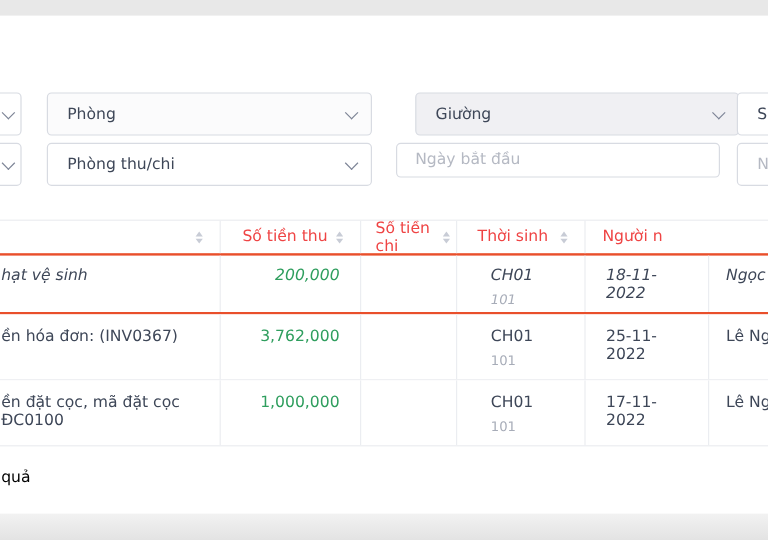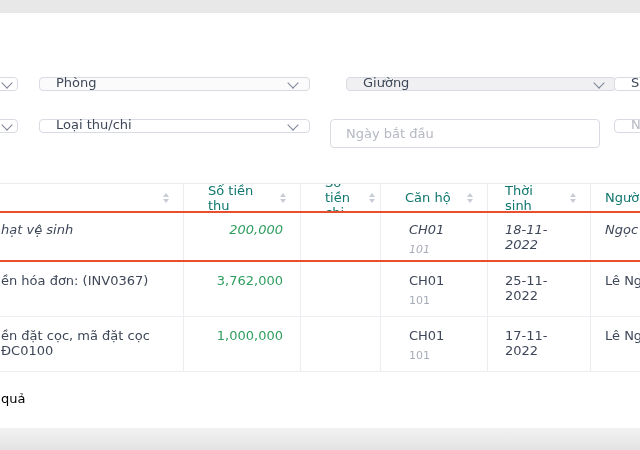--- a/index.html
+++ b/index.html
@@ -3,41 +3,41 @@
 <meta charset="utf-8">
 <style>
   html,body{margin:0;padding:0;background:#fff;}
   .stage{position:relative;width:640px;height:450px;overflow:hidden;background:#fff;
          font-family:"DejaVu Sans","Liberation Sans",sans-serif;color:#3e4758;}
   .strip-top{position:absolute;left:0;top:0;width:640px;height:13px;background:#e8e8e8;}
   .strip-bottom{position:absolute;left:0;top:428px;width:640px;height:22px;
                 background:linear-gradient(#f2f2f2,#e3e3e3);}
 
   
-  .ctl{position:absolute;height:14px;box-sizing:border-box;border:1px solid #d8dbe2;
-       border-radius:4px;background:#fff;display:flex;align-items:flex-end;font-size:13px;}
+  .ctl{position:absolute;height:36px;box-sizing:border-box;border:1px solid #d8dbe2;
+       border-radius:4px;background:#fff;display:flex;align-items:center;font-size:13px;}
   .ctl .lbl{padding-left:16px;white-space:nowrap;}
   .chev{position:absolute;right:12px;top:50%;width:7px;height:7px;margin-top:-5px;
         border-right:1.5px solid #7d8496;border-bottom:1.5px solid #7d8496;
         transform:rotate(45deg);}
   .ctl.gray{background:#f0f0f3;margin-left:16px;}
   .ctl.soft{background:#fbfbfc;}
   .ph{color:#b5b9c3;}
   .date-input{position:absolute;box-sizing:border-box;height:29px;border:1px solid #d8dbe2;
               border-radius:4px;background:#fff;font-size:13px;padding:0 12px 0 15px;
               font-family:inherit;color:#3e4758;outline:none;width:270px;}
   .date-input::placeholder{color:#b5b9c3;}
 
   
   .tbl{position:absolute;left:0;top:183px;width:740px;}
   .tr{display:grid;grid-template-columns:183px 117px 80px 107px 103px 150px;
       box-sizing:border-box;background:#fff;}
   .th-row{height:28px;border-top:1px solid #ebedf1;}
   .td,.th{box-sizing:border-box;overflow:hidden;}
-  .th{display:flex;align-items:center;font-size:13px;color:#0f766e;padding:0 14px 0 24px;}
+  .th{display:flex;align-items:center;font-size:13px;color:#ef4444;padding:0 14px 0 12px;}
   .th.end{justify-content:flex-end;}
   .th.between{justify-content:space-between;}
   .bl{border-left:1px solid #ebedf1;}
   .sorter{display:flex;flex-direction:column;gap:2px;margin-left:7px;flex:0 0 auto;}
   .sorter .up{width:0;height:0;border-left:3.5px solid transparent;
               border-right:3.5px solid transparent;border-bottom:4px solid #c8ccd6;}
   .sorter .dn{width:0;height:0;border-left:3.5px solid transparent;
               border-right:3.5px solid transparent;border-top:4px solid #c8ccd6;}
   .row{font-size:13px;}
   .row .td{padding:11px 16px 0 16px;}
@@ -71,21 +71,21 @@
     <span class="chev"></span>
   </div>
   <div class="ctl" style="left:614px;top:77px;width:46px;">
     <span class="lbl">S</span>
   </div>
 
   <div class="ctl" style="left:-40px;top:119px;width:58px;">
     <span class="chev" style="right:6px;"></span>
   </div>
   <div class="ctl" style="left:39px;top:119px;width:271px;">
-    <span class="lbl">Loại thu/chi</span>
+    <span class="lbl">Phòng thu/chi</span>
     <span class="chev"></span>
   </div>
   <input class="date-input" style="left: 330px; top: 119px;" placeholder="Ngày bắt đầu">
   <div class="ctl" style="left:614px;top:119px;width:46px;">
     <span class="lbl ph">N</span>
   </div>
 
   <div class="tbl">
     <div class="tr th-row">
       <div class="th end">
@@ -97,27 +97,20 @@
       </div>
       <div class="th end bl">
         <span>Số tiền thu</span>
         <span class="sorter">
             <span class="up"></span>
             <span class="dn"></span>
           </span>
       </div>
       <div class="th end bl" style="padding-right:5px;">
         <span>Số tiền chi</span>
-        <span class="sorter">
-            <span class="up"></span>
-            <span class="dn"></span>
-          </span>
-      </div>
-      <div class="th between bl">
-        <span>Căn hộ</span>
         <span class="sorter">
             <span class="up"></span>
             <span class="dn"></span>
           </span>
       </div>
       <div class="th between bl" style="padding-left:17px;">
         <span>Thời sinh</span>
         <span class="sorter">
             <span class="up"></span>
             <span class="dn"></span>

